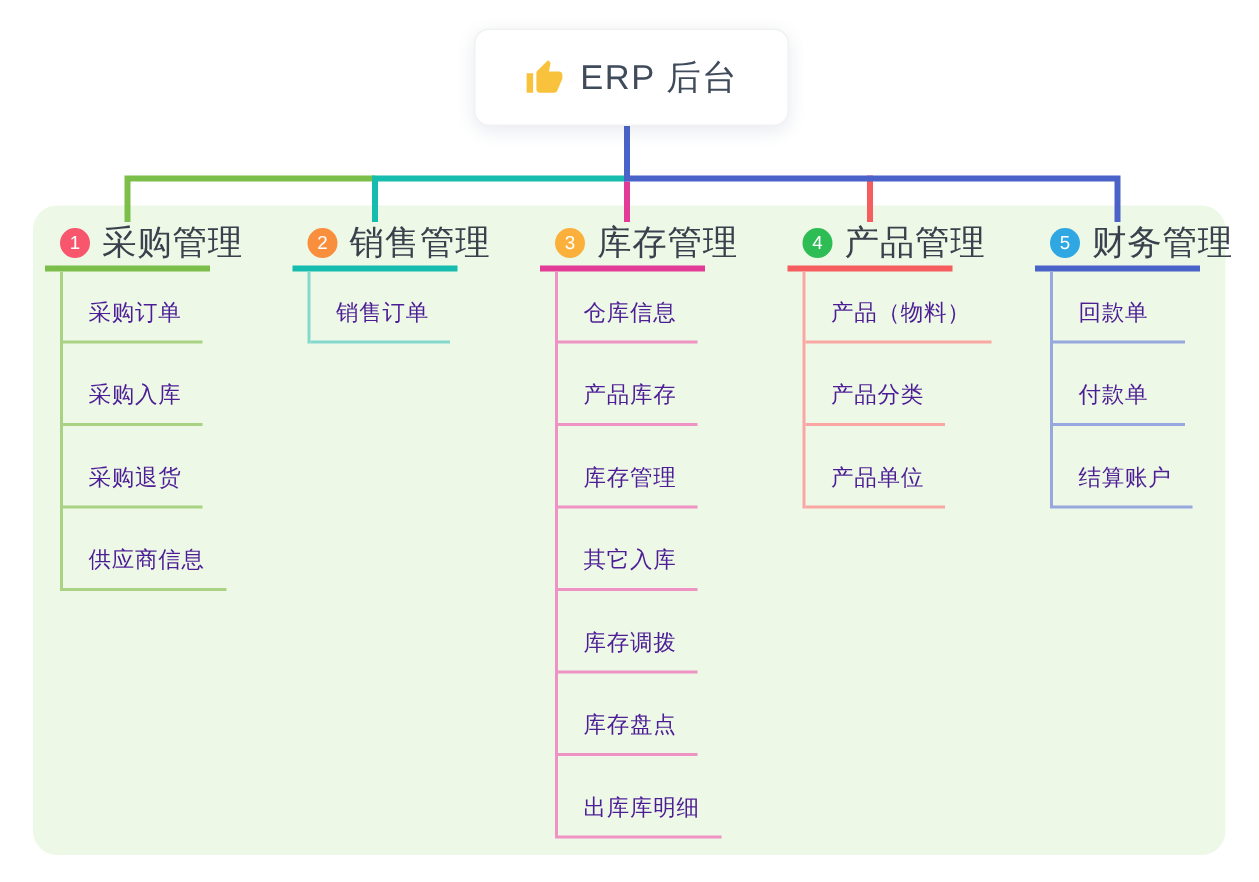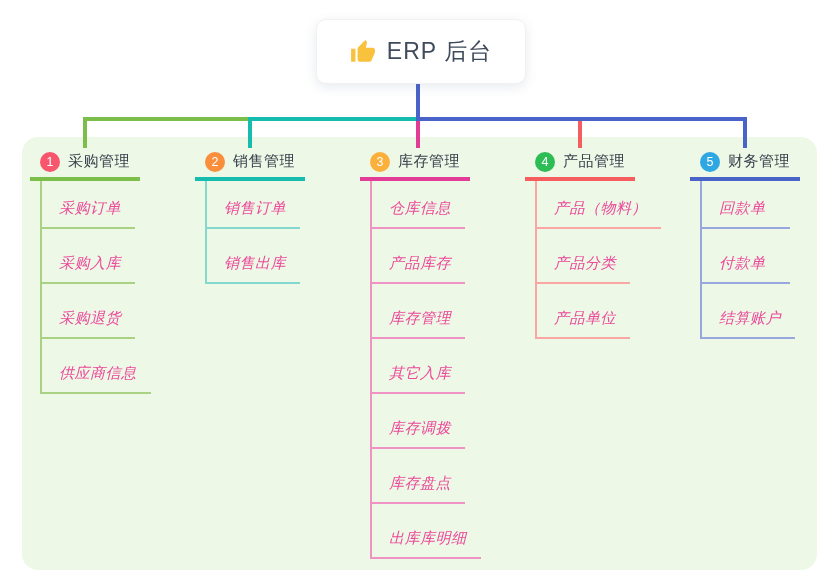--- a/index.html
+++ b/index.html
@@ -26,29 +26,28 @@
   .branch-title{
     display:flex;align-items:center;gap:8px;height:31px;
     padding-left:10px;border-bottom:4px solid var(--c);
     cursor:pointer;
   }
   .badge{
     flex:0 0 auto;width:20px;height:20px;border-radius:50%;
     background:var(--badge);color:#ffffff;font-size:12.5px;font-weight:500;
     display:flex;align-items:center;justify-content:center;
   }
-  .branch-label{font-size:15px;color:#39414C;font-weight:500;white-space:nowrap;letter-spacing:0.5px;}
+  .branch-label{font-size:23px;color:#39414C;font-weight:500;white-space:nowrap;letter-spacing:0.5px;}
   .children{margin-left:10px;border-left:2px solid var(--lc);width:max-content;}
   .child{
     box-sizing:border-box;height:55px;min-width:88px;width:max-content;
     display:flex;align-items:flex-end;
     padding:0 14px 9px 17px;border-bottom:2px solid var(--lc);
-    font-size:15px;color:#ec4899;white-space:nowrap;letter-spacing:0.5px;
+    font-size:15px;color:#4c1d95;white-space:nowrap;letter-spacing:0.5px;
     cursor:pointer;
-    font-style:italic;
   }
   .child:first-child{height:48px;}
 </style>
 </head>
 <body>
 
 <div class="stage">
 
   <div class="canvas-bg"></div>
 
@@ -80,21 +79,20 @@
       </div>
   </div>
 
   <div class="branch" style="left: 195px; top: 146px; --c: #16BCAD; --lc: #84D8CE; --badge: #F98E3D;">
     <div class="branch-title">
       <span class="badge">2</span>
       <span class="branch-label">销售管理</span>
     </div>
     <div class="children">
         <div class="child">销售订单</div>
-        <div class="child">销售出库</div>
       </div>
   </div>
 
   <div class="branch" style="left: 360px; top: 146px; --c: #E23C96; --lc: #EF92C4; --badge: #FBB03C;">
     <div class="branch-title">
       <span class="badge">3</span>
       <span class="branch-label">库存管理</span>
     </div>
     <div class="children">
         <div class="child">仓库信息</div>

